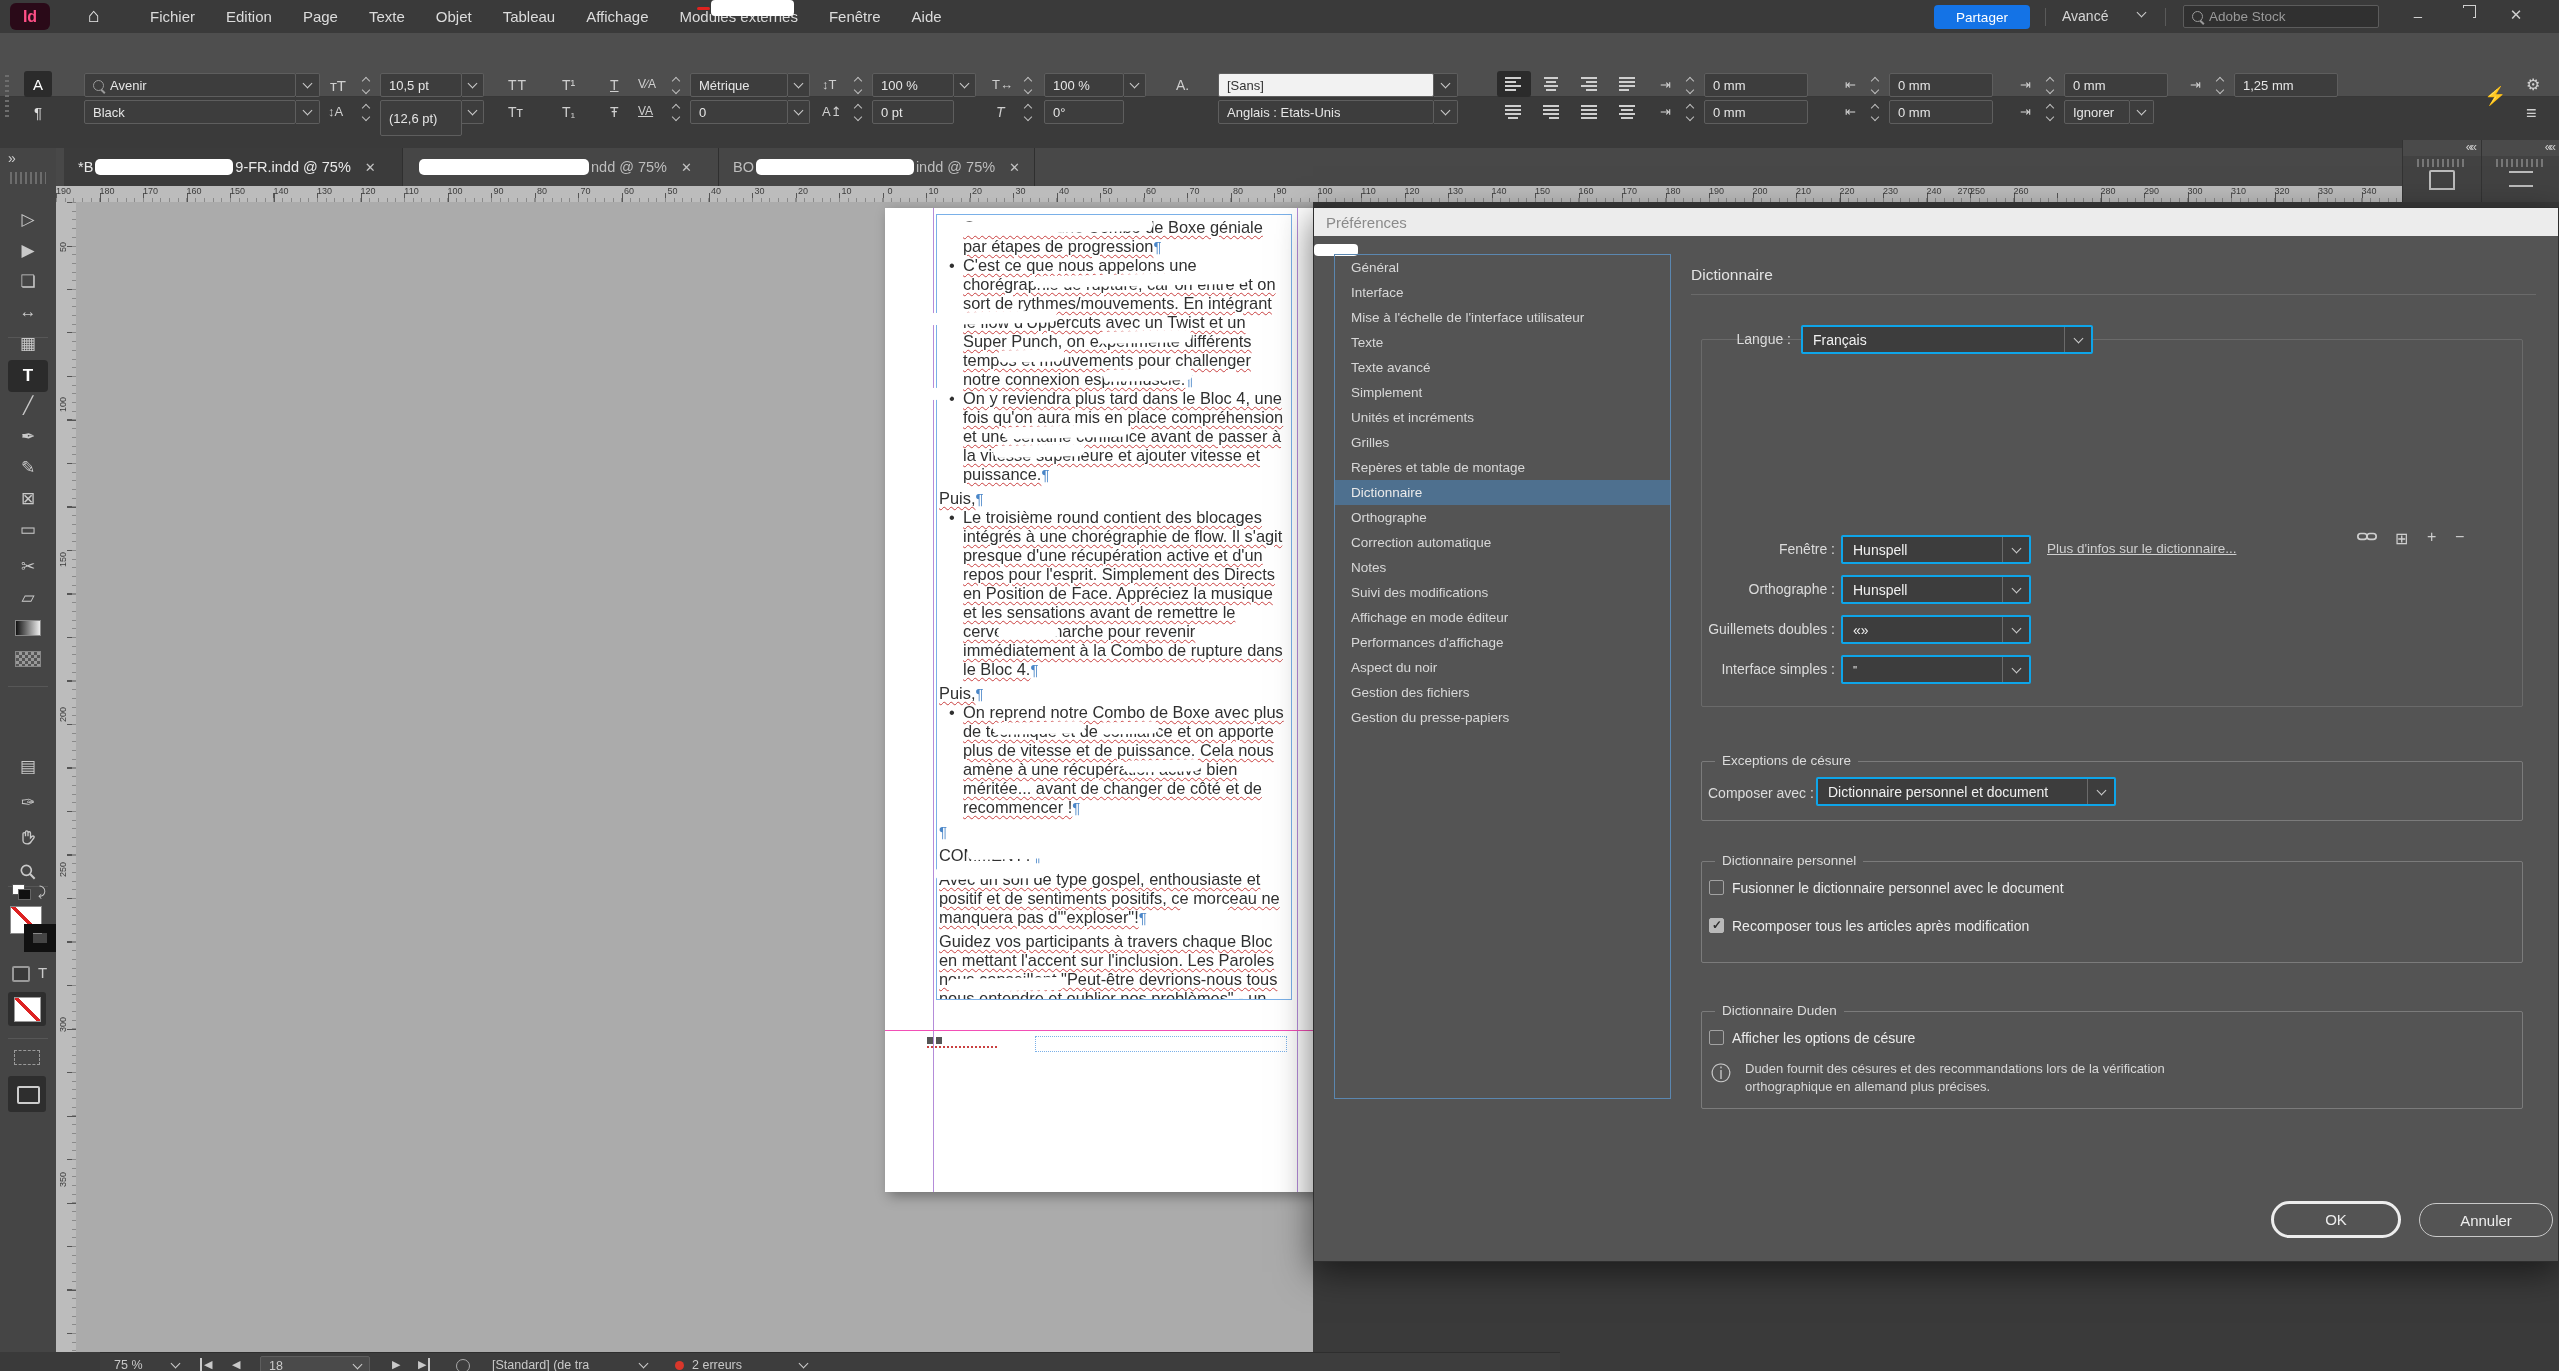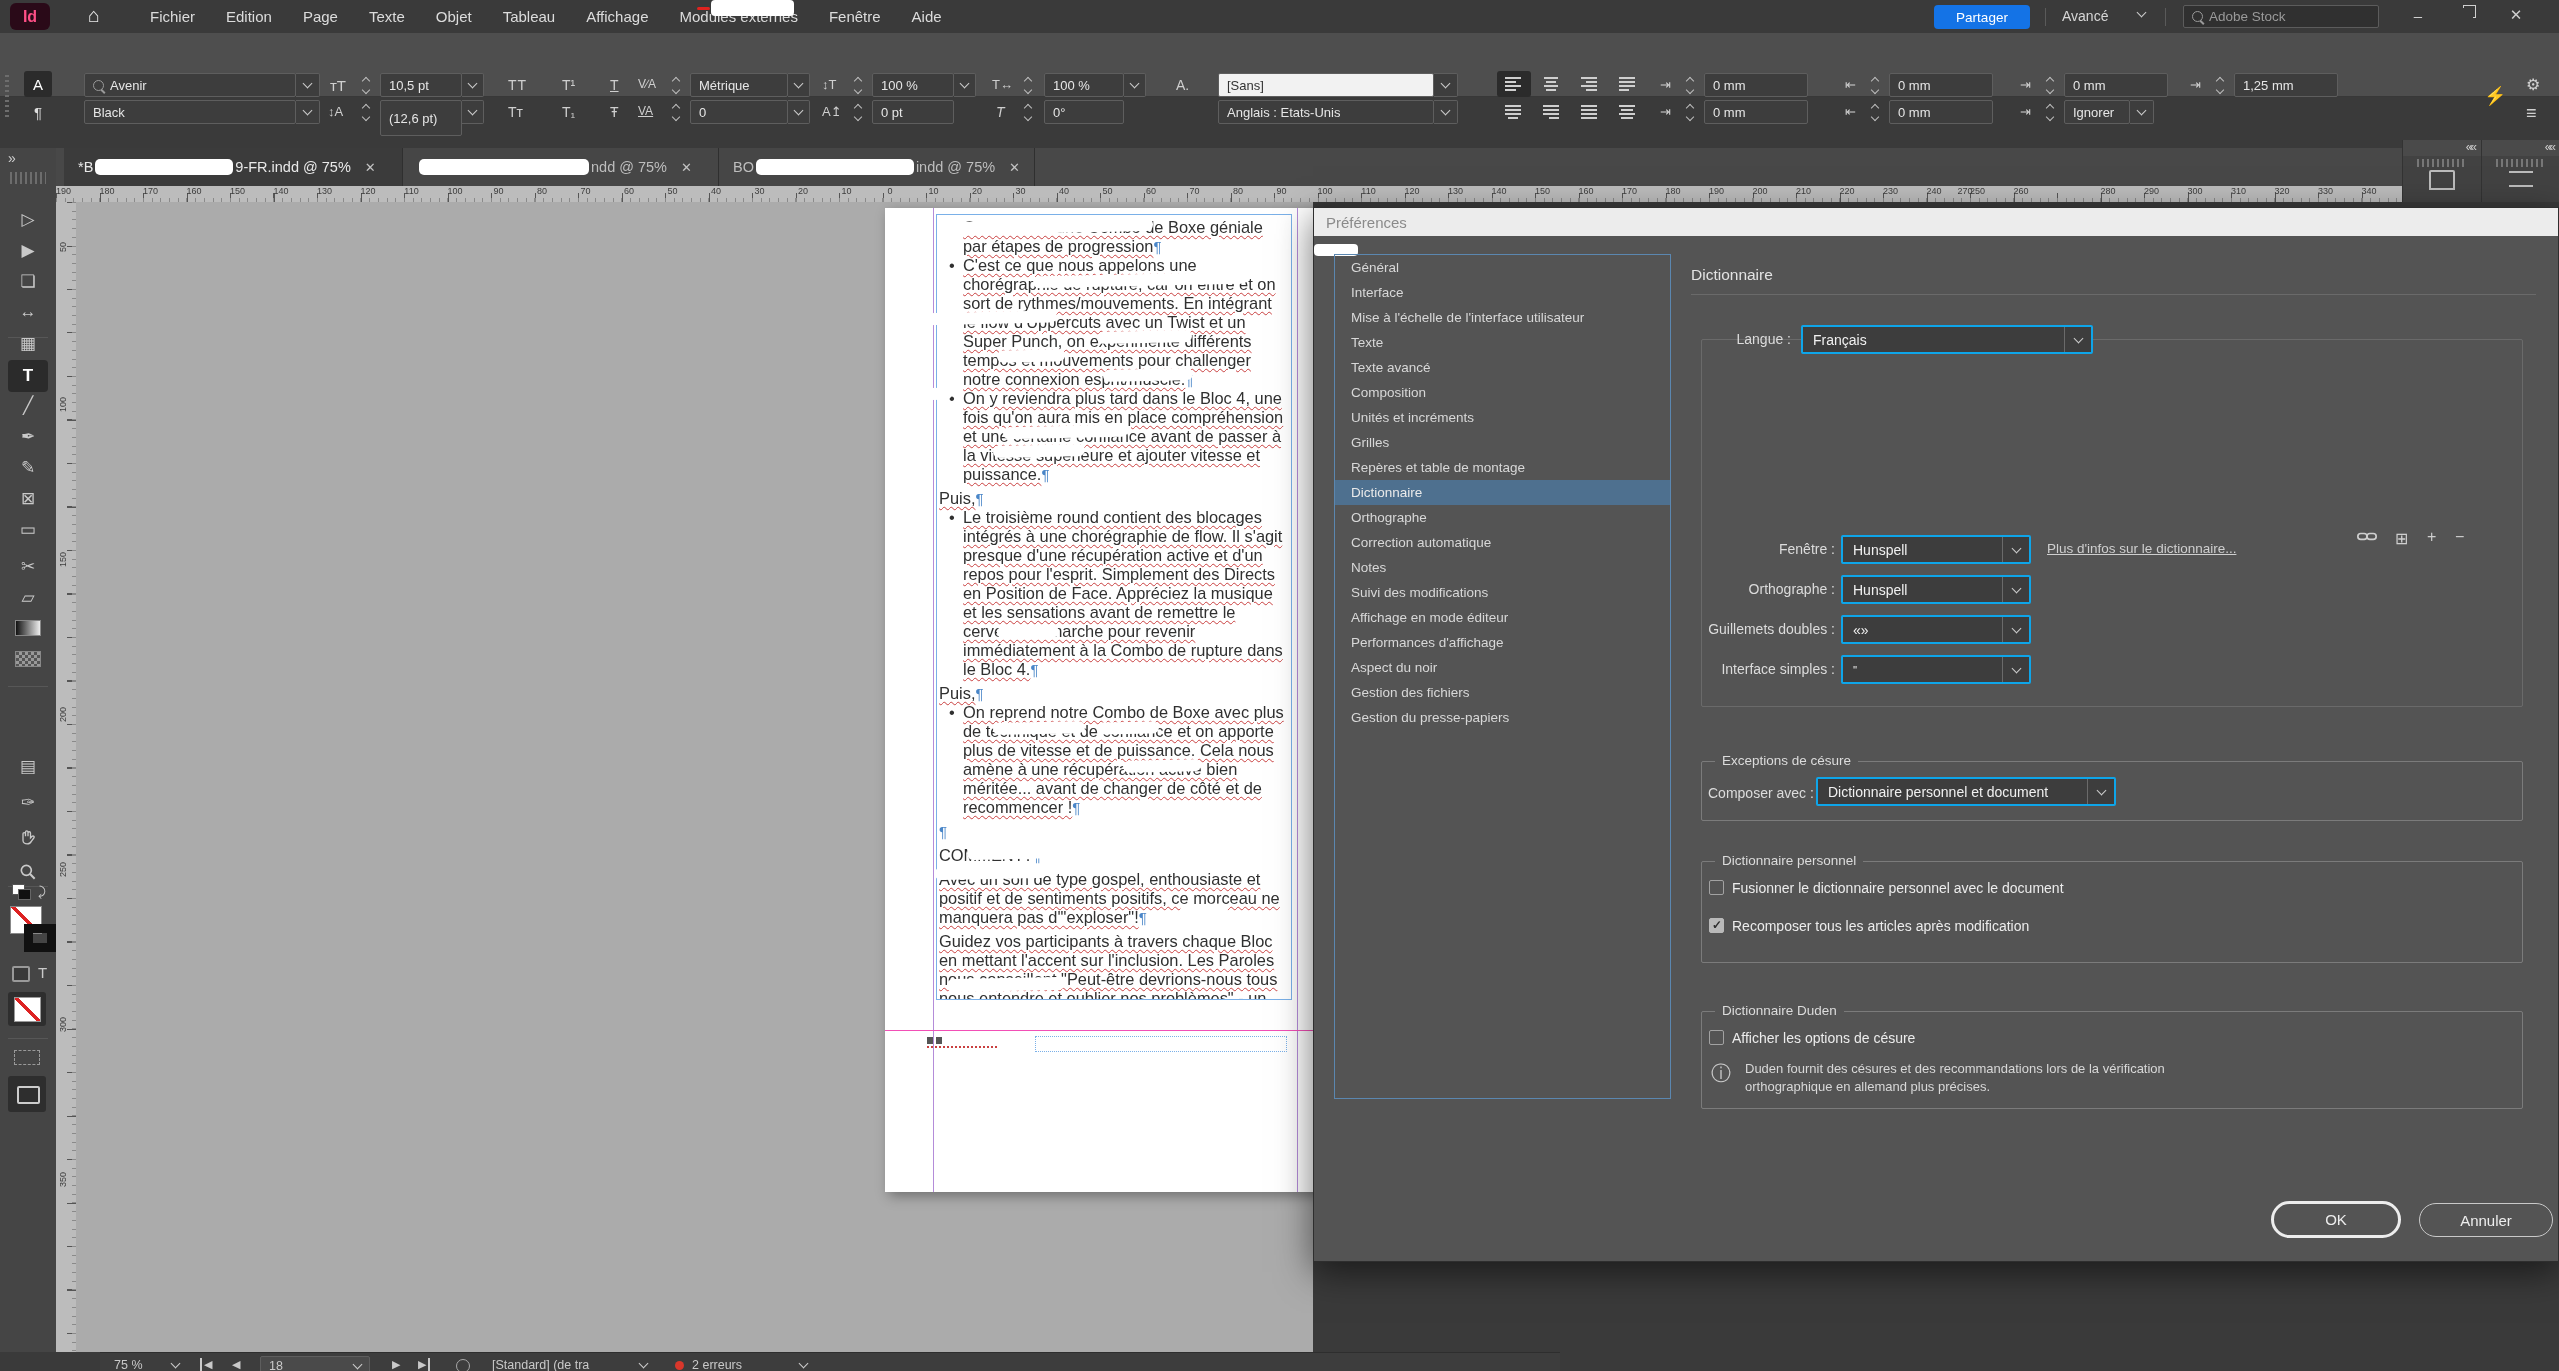--- a/index.html
+++ b/index.html
@@ -617,21 +617,21 @@
     <div id="dlg-title">
         <span>Préférences</span>
       </div>
     <div class="redact" style="left:0;top:36px;width:44px;height:12px"></div>
     <div id="dlg-list">
         <div class="dlg-item">Général</div>
         <div class="dlg-item">Interface</div>
         <div class="dlg-item">Mise à l'échelle de l'interface utilisateur</div>
         <div class="dlg-item">Texte</div>
         <div class="dlg-item">Texte avancé</div>
-        <div class="dlg-item">Composition</div>
+        <div class="dlg-item">Simplement</div>
         <div class="dlg-item">Unités et incréments</div>
         <div class="dlg-item">Grilles</div>
         <div class="dlg-item">Repères et table de montage</div>
         <div class="dlg-item sel">Dictionnaire</div>
         <div class="dlg-item">Orthographe</div>
         <div class="dlg-item">Correction automatique</div>
         <div class="dlg-item">Notes</div>
         <div class="dlg-item">Suivi des modifications</div>
         <div class="dlg-item">Affichage en mode éditeur</div>
         <div class="dlg-item">Performances d'affichage</div>

